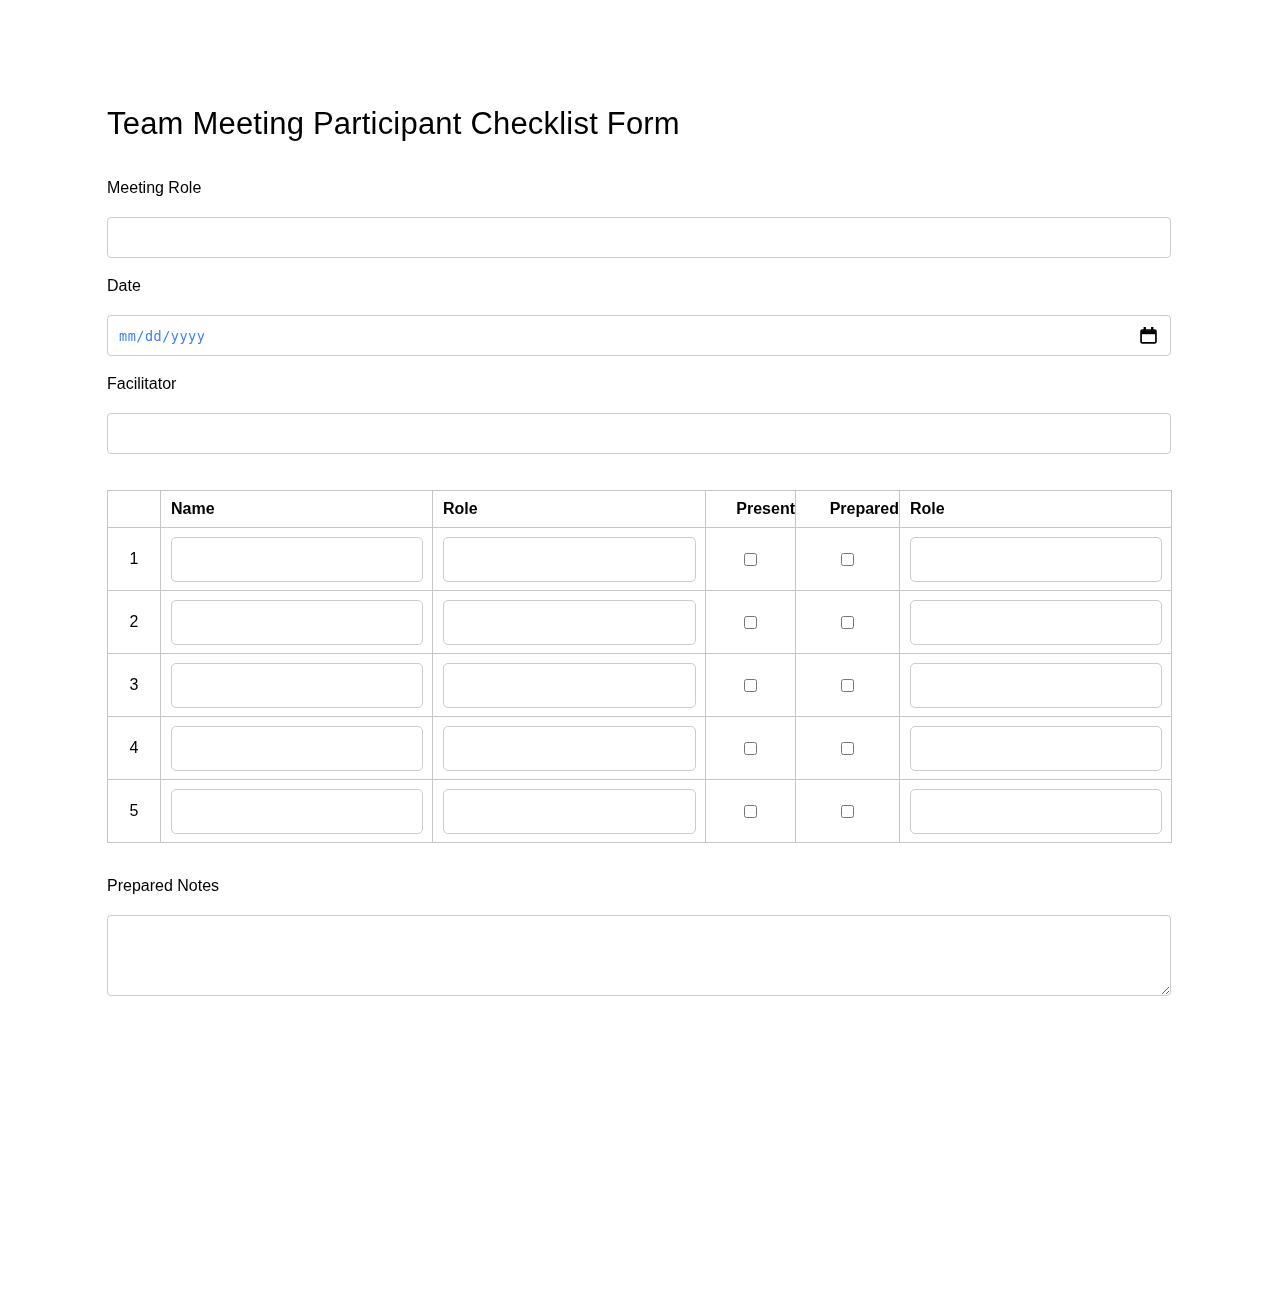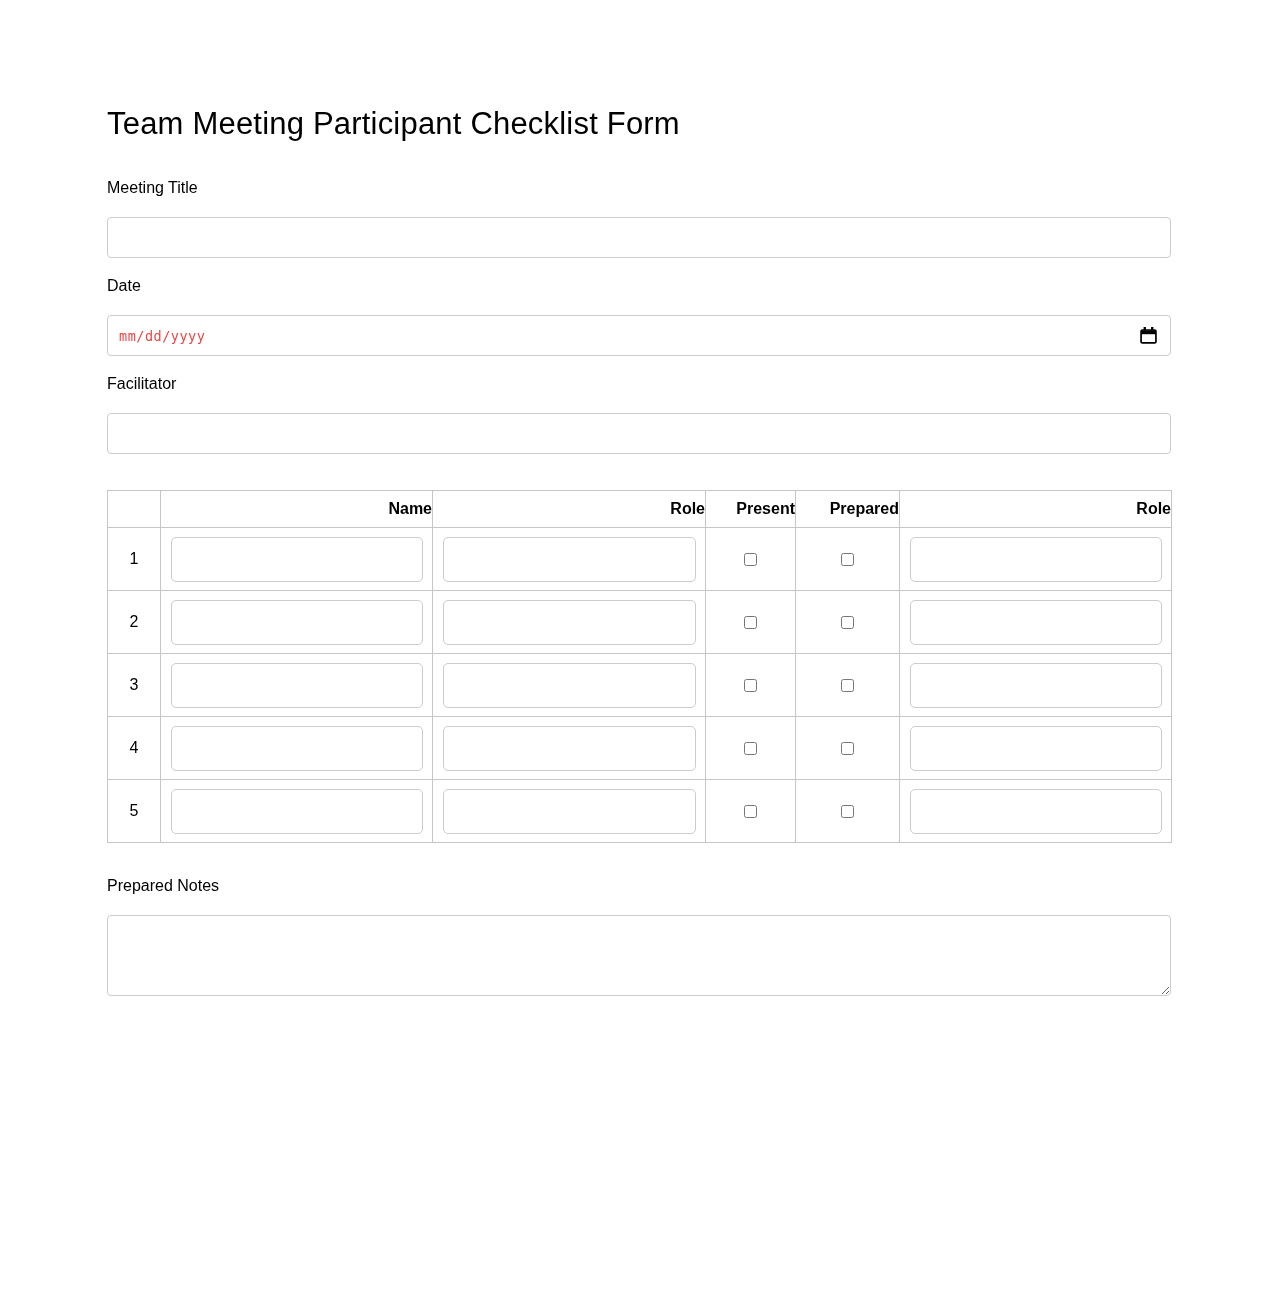--- a/index.html
+++ b/index.html
@@ -52,21 +52,21 @@
     height: 41px;
     border: 1px solid #cccccc;
     border-radius: 4px;
     padding: 0 12px 0 11px;
     background: #ffffff;
     cursor: text;
   }
   .date-placeholder {
     font-family: "DejaVu Sans Mono", "Liberation Mono", monospace;
     font-size: 13.5px;
-    color: #ef4444;
+    color: #3b82f6;
     letter-spacing: 0.5px;
   }
   .calendar-btn {
     display: inline-flex;
     align-items: center;
     justify-content: center;
     width: 20px;
     height: 20px;
     cursor: pointer;
   }
@@ -88,21 +88,21 @@
   table.participants th,
   table.participants td {
     border: 1px solid #c6c6c6;
     padding: 0;
     background: #ffffff;
   }
   table.participants th {
     height: 37px;
     font-size: 16px;
     font-weight: bold;
-    text-align: right;
+    text-align: left;
     padding-left: 10px;
     vertical-align: middle;
   }
   table.participants th.center {
     text-align: right;
     padding-left: 0;
   }
   table.participants td {
     height: 63px;
     vertical-align: middle;
@@ -161,21 +161,21 @@
   .col-notes    { width: 272px; }
 </style>
 </head>
 <body>
 
 <div class="page">
 
   <h1 class="form-title">Team Meeting Participant Checklist Form</h1>
 
   <div class="field">
-    <label class="field-label">Meeting Title</label>
+    <label class="field-label">Meeting Role</label>
     <input type="text" class="text-input" value="" style="">
   </div>
 
   <div class="field">
     <label class="field-label">Date</label>
     <div class="date-field">
       <span class="date-placeholder">mm/dd/yyyy</span>
       <span class="calendar-btn">
         <svg width="17" height="17" viewBox="0 0 16 16" aria-hidden="true">
           <rect x="1" y="2.8" width="14" height="12.2" rx="1.2" fill="none" stroke="#000000" stroke-width="1.6"></rect>

